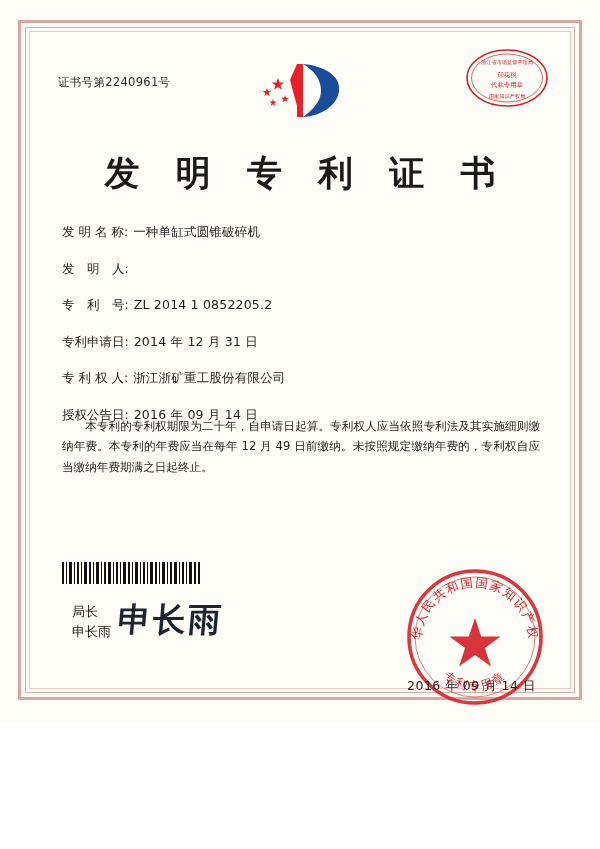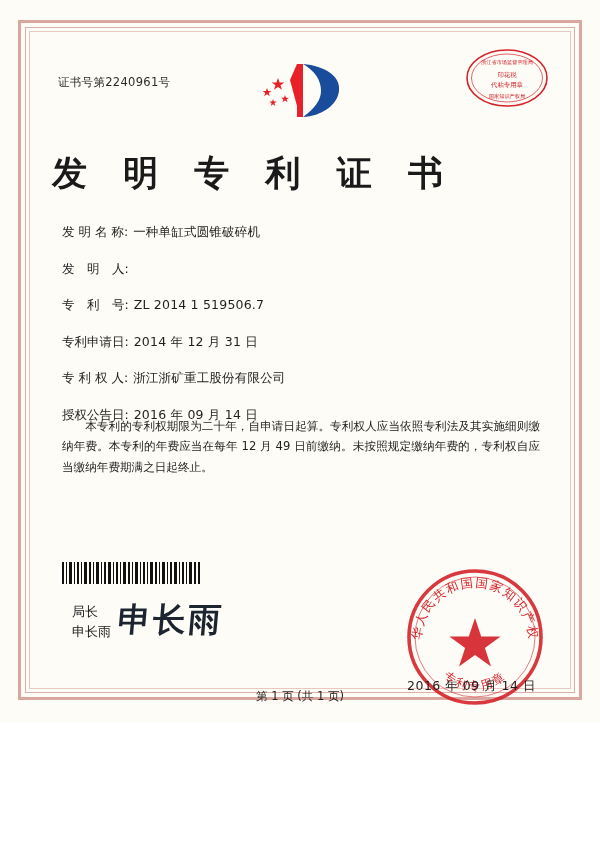--- a/index.html
+++ b/index.html
@@ -82,20 +82,21 @@
     transform: translateX(-50%);
     width: 110px;
     height: 62px;
   }
   
   .title {
     position: absolute;
     left: 0;
     right: 0;
     top: 108px;
+    text-align: center;
     font-size: 35px;
     letter-spacing: 12px;
     color: #1a1a1a;
     font-family: "DejaVu Sans", sans-serif;
     font-weight: bold;
     text-indent: 12px;
   }
   
   .fields {
     position: absolute;
@@ -247,21 +248,21 @@
         <span class="field-sep">:</span>
         <span class="field-value">一种单缸式圆锥破碎机</span>
       </div>
       <div class="field-row">
         <span class="field-label">发　明　人</span>
         <span class="field-sep">:</span>
       </div>
       <div class="field-row">
         <span class="field-label">专　利　号</span>
         <span class="field-sep">:</span>
-        <span class="field-value">ZL 2014 1 519506.7</span>
+        <span class="field-value">ZL 2014 1 0852205.2</span>
       </div>
       <div class="field-row">
         <span class="field-label">专利申请日</span>
         <span class="field-sep">:</span>
         <span class="field-value">2014 年 12 月 31 日</span>
       </div>
       <div class="field-row">
         <span class="field-label">专 利 权 人</span>
         <span class="field-sep">:</span>
         <span class="field-value">浙江浙矿重工股份有限公司</span>
@@ -342,16 +343,15 @@
           <textPath href="#arcTop" startOffset="50%" text-anchor="middle">中华人民共和国国家知识产权局</textPath>
         </text>
         <text font-size="12" fill="#d4232a" font-family="'DejaVu Sans',sans-serif" letter-spacing="2">
           <textPath href="#arcBottom" startOffset="50%" text-anchor="middle">专利专用章</textPath>
         </text>
       </svg>
     </div>
 
     <div class="seal-date">2016 年 09 月 14 日</div>
 
-    <div class="footer">第 1 页 (共 1 页)</div>
 
   </div>
 </div>
 
 </body></html>

